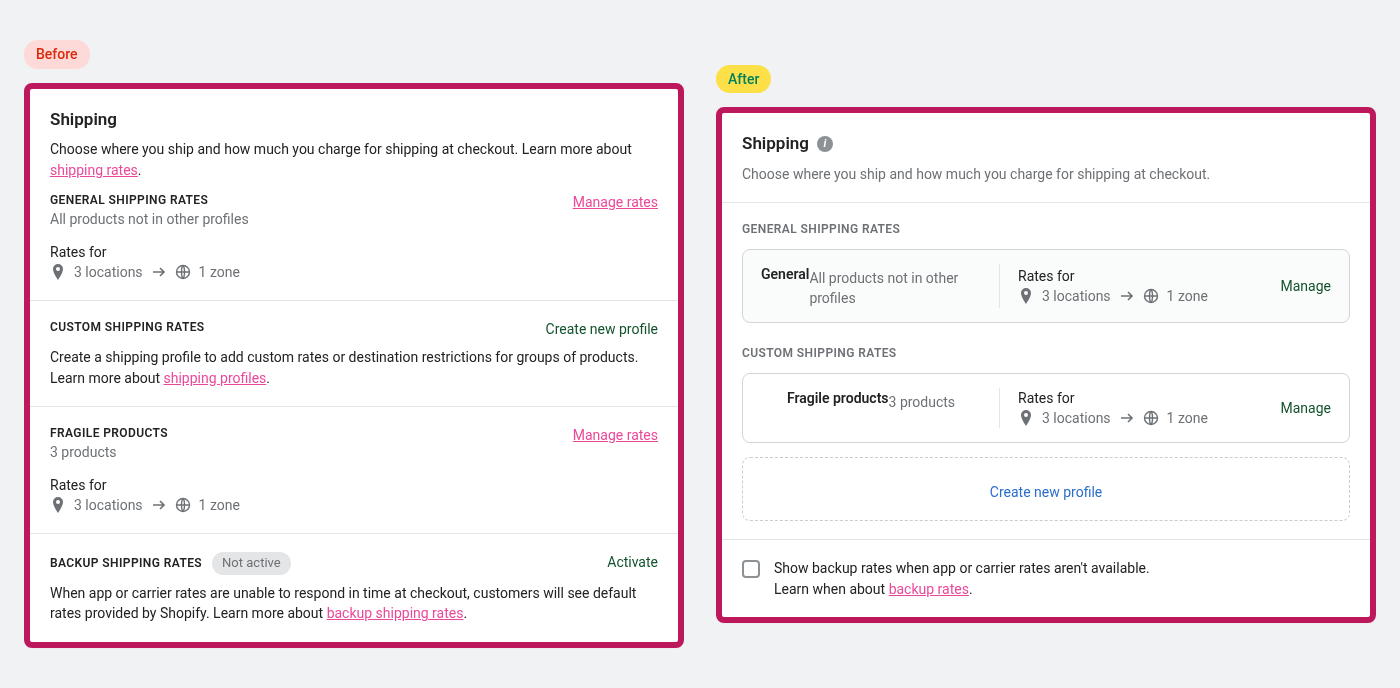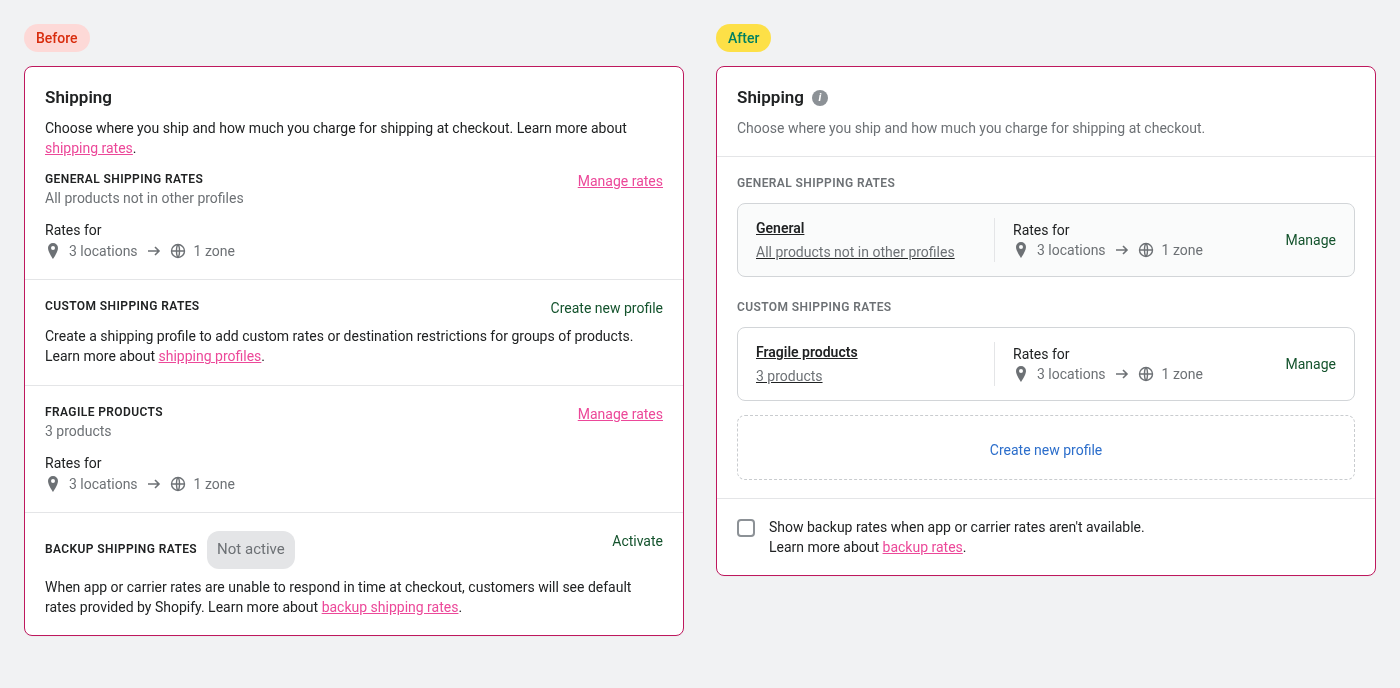--- a/index.html
+++ b/index.html
@@ -9,38 +9,39 @@
     color: #202223;
     font-size: 14px;
     line-height: 1.45;
   }
   .canvas {
     width: 1400px;
     height: 688px;
     display: flex;
     gap: 32px;
     padding: 24px;
+    align-items: center;
   }
   .col { flex: 1; display: flex; flex-direction: column; }
 
   .badge {
     display: inline-block;
     padding: 4px 12px;
     border-radius: 14px;
     font-size: 14px;
     font-weight: 500;
     margin-bottom: 14px;
     width: fit-content;
   }
   .badge-before { background: #fdd9d7; color: #d82c0d; }
   .badge-after  { background: #fde047; color: #008060; }
 
   .card {
     background: #fff;
-    border: 1px solid #be185d;
+    border: 6px solid #be185d;
     border-radius: 8px;
     box-shadow: 0 1px 0 rgba(0,0,0,0.02);
     overflow: hidden;
   }
 
   
   .section { padding: 18px 20px; border-top: 1px solid #e4e5e7; }
   .section.first { border-top: none; }
   .sec-head { display: flex; justify-content: space-between; align-items: flex-start; }
   .h1 { font-size: 17px; font-weight: 600; margin-bottom: 8px; }
@@ -54,22 +55,22 @@
   .subtle { color: #6d7175; }
   .mt8 { margin-top: 8px; }
   .mt12 { margin-top: 12px; }
 
   .link { color: #ec4899; text-decoration: underline; cursor: pointer; }
   .link-plain { color: #14532d; text-decoration: none; cursor: pointer; }
 
   .pill {
     background: #e4e5e7;
     color: #6d7175;
-    font-size: 15px;
-    padding: 8px 10px;
+    font-size: 13px;
+    padding: 2px 10px;
     border-radius: 12px;
     margin-left: 10px;
     font-weight: 400;
     letter-spacing: 0;
   }
 
   .rates-row { display: flex; align-items: center; gap: 8px; color: #6d7175; margin-top: 0; }
   .icon { display: inline-flex; width: 16px; height: 16px; color: #6d7175; }
 
   
@@ -88,21 +89,21 @@
   .profile-card {
     border: 1px solid #d2d5d8;
     border-radius: 8px;
     display: flex;
     align-items: stretch;
     padding: 14px 18px;
     gap: 18px;
     background: #fff;
   }
   .profile-card.hl { background: #fafbfb; }
-  .pc-left { flex: 0 0 220px; display: flex; flex-direction: column; justify-content: center; text-decoration: underline; }
+  .pc-left { flex: 0 0 220px; display: flex; justify-content: center; }
   .pc-mid  { flex: 1; border-left: 1px solid #e4e5e7; padding-left: 18px; display: flex; flex-direction: column; justify-content: center; }
   .pc-right{ display: flex; align-items: center; }
   .pc-title { font-weight: 600; font-size: 14px; }
   .pc-sub { color: #6d7175; margin-top: 4px; }
 
   .dashed {
     border: 1px dashed #c9cccf;
     border-radius: 8px;
     padding: 18px;
     text-align: center;
@@ -314,21 +315,21 @@
         <div class="dashed">
           <a class="link-plain">Create new profile</a>
         </div>
       </div>
 
       <div class="footer2">
         <div class="checkbox"></div>
         <div>
           <div>Show backup rates when app or carrier rates aren't available.</div>
           <div>
-            <span>Learn more about </span><a class="link">backup rates</a><span>.</span>
+            <span>Learn when about </span><a class="link">backup rates</a><span>.</span>
           </div>
         </div>
       </div>
 
     </div>
   </div>
 
 </div>
 
 </body></html>

